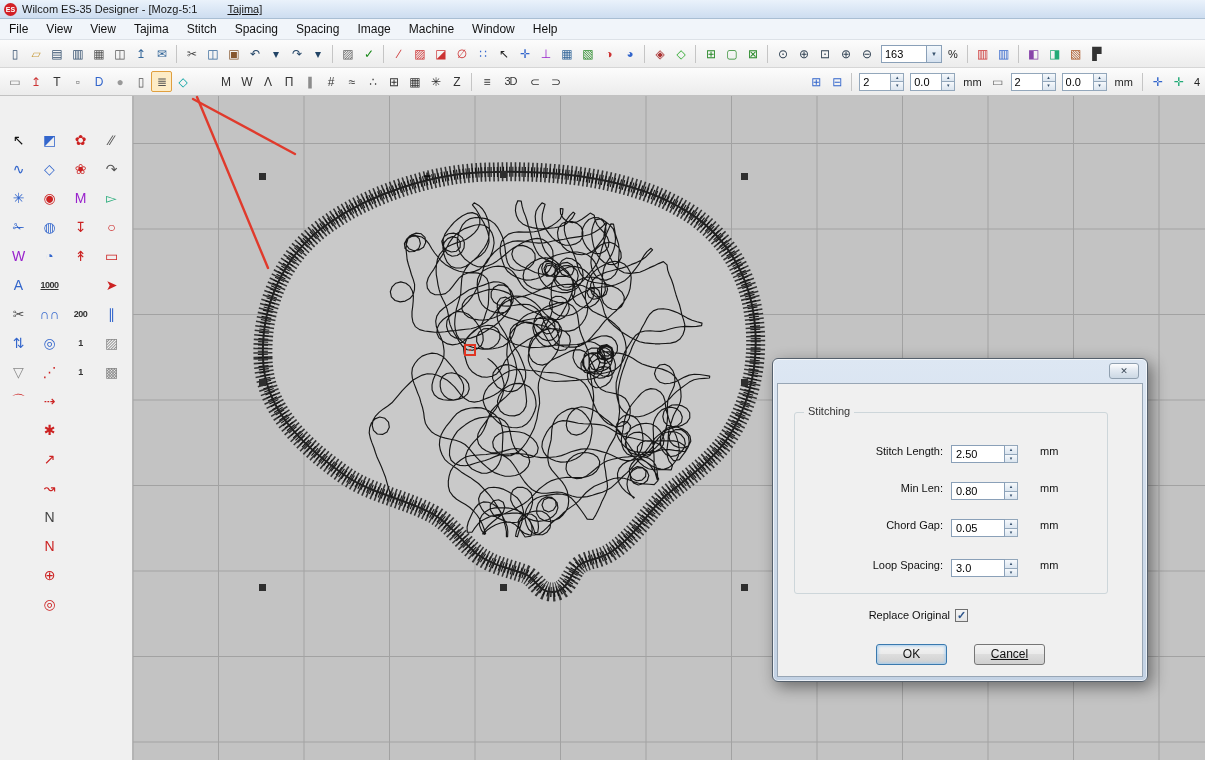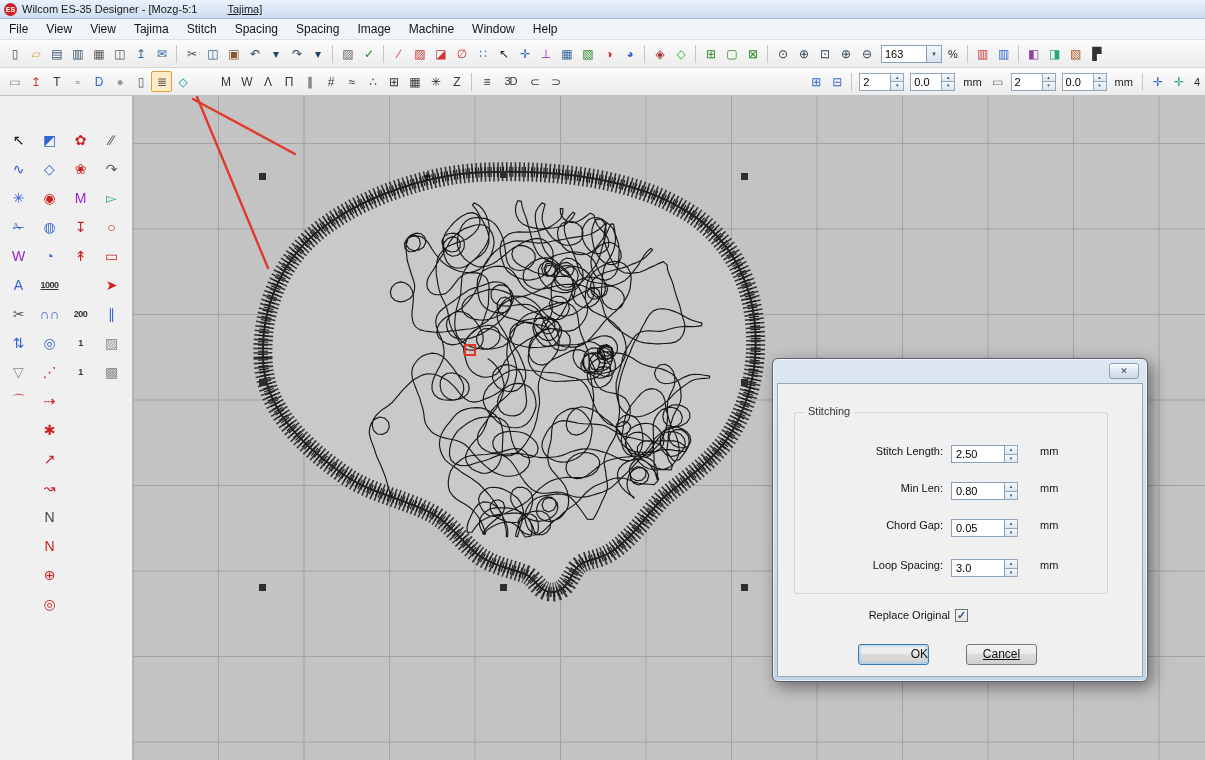--- a/index.html
+++ b/index.html
@@ -96,22 +96,22 @@
   .replace-row{position:absolute;left:0;top:225px;width:100%;height:16px;display:flex;
     align-items:flex-start;}
   .replace-label{width:172px;text-align:right;font-size:11px;color:#111;flex:none;}
   .checkbox{width:13px;height:13px;border:1px solid #707070;background:linear-gradient(#f4f4f4,#e6e6e6);
     margin-left:5px;display:flex;align-items:center;justify-content:center;
     font-size:11px;font-weight:bold;color:#2f568c;line-height:1;flex:none;}
   .dlg-buttons{position:absolute;left:0;top:260px;width:100%;height:24px;}
   .btn{position:absolute;width:71px;height:21px;font-size:12px;color:#111;text-align:center;
     line-height:19px;border-radius:3px;cursor:default;
     background:linear-gradient(#f3f3f3,#ebebeb 45%,#dddddd 50%,#cfcfcf);}
-  .btn-ok{left:80px;border:1px solid #3a79ae;box-shadow:inset 0 0 3px 1px #a4cdee;text-align:right;}
-  .btn-cancel{left:188px;border:1px solid #767676;text-decoration:underline;}
+  .btn-ok{left:98px;border:1px solid #3a79ae;box-shadow:inset 0 0 3px 1px #a4cdee;}
+  .btn-cancel{left:196px;border:1px solid #767676;text-decoration:underline;}
 </style>
 </head>
 <body>
 
 <div class="titlebar">
   <div class="app-logo">ES</div>
   <span>Wilcom ES-35 Designer - [Mozg-5:1</span>
   <span class="title-right">Tajima]</span>
 </div>
 

